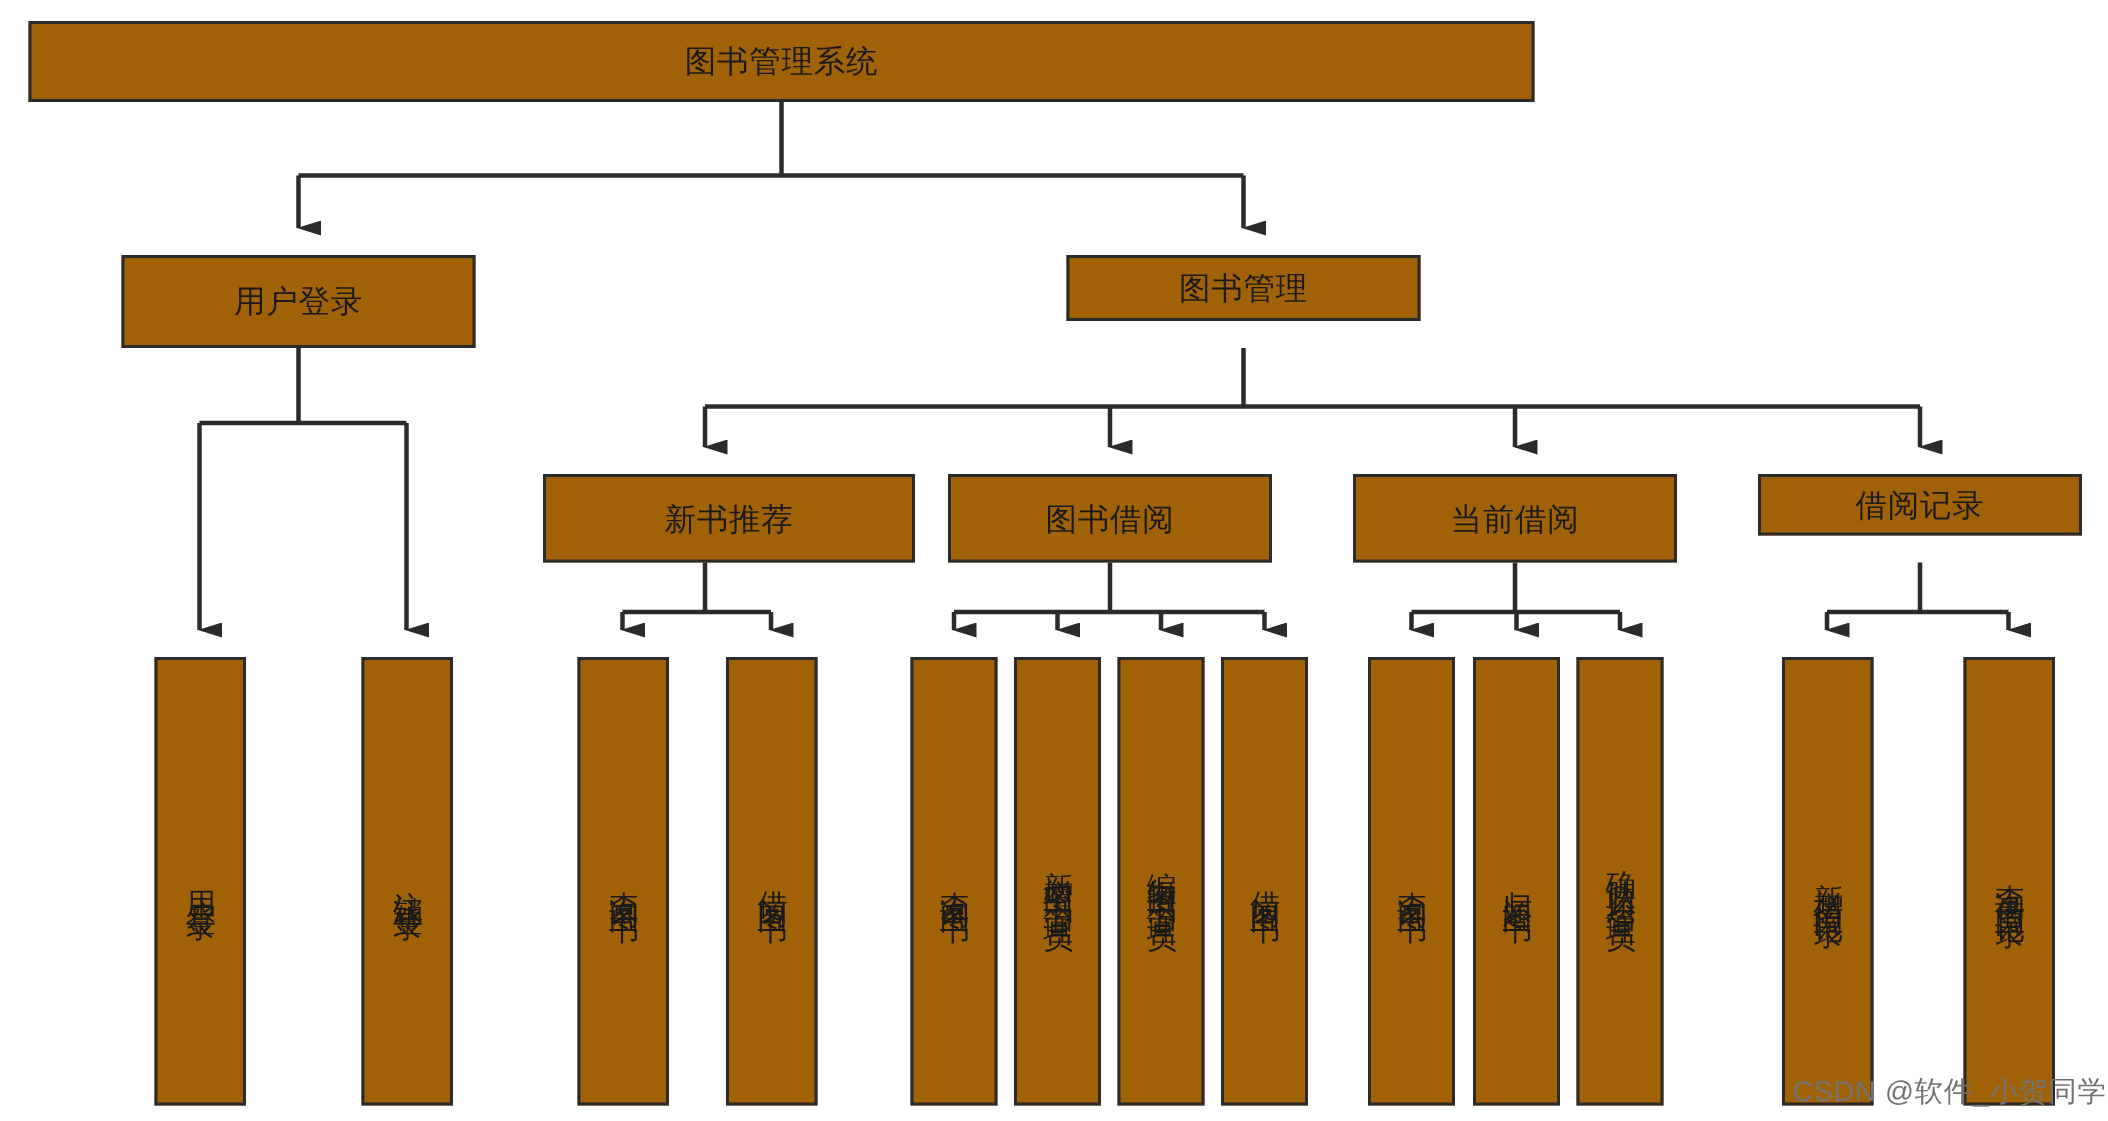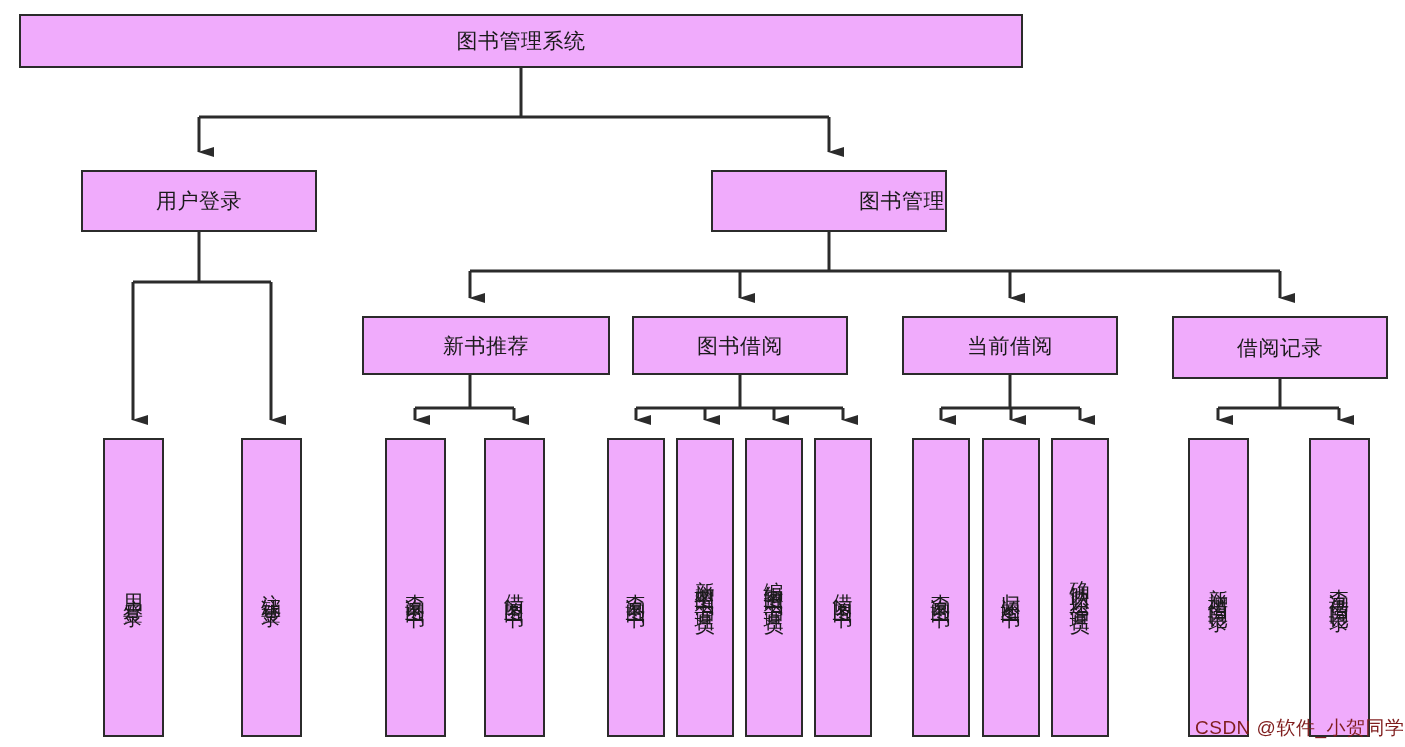--- a/index.html
+++ b/index.html
@@ -21,21 +21,21 @@
     position: absolute;
     left: 0;
     top: 0;
     width: 1405px;
     height: 747px;
     pointer-events: none;
   }
   .node {
     position: absolute;
     box-sizing: border-box;
-    background: #f0abfc;
+    background: #a16207;
     border: 2px solid #2b2b2b;
     display: flex;
     align-items: center;
     justify-content: center;
     color: #1a1a1a;
   }
   .node.horiz {
     font-size: 21px;
     letter-spacing: 0.5px;
   }
@@ -127,34 +127,34 @@
     </g>
   </svg>
 
   <div class="node horiz" id="node-root" style="left: 19px; top: 14px; width: 1004px; height: 54px;">
     <span>图书管理系统</span>
   </div>
 
   <div class="node horiz" id="node-user-login" style="left: 81px; top: 170px; width: 236px; height: 62px;">
     <span>用户登录</span>
   </div>
-  <div class="node horiz" id="node-book-manage" style="left: 711px; top: 170px; width: 236px; height: 62px; justify-content: flex-end;">
+  <div class="node horiz" id="node-book-manage" style="left: 711px; top: 170px; width: 236px; height: 44px;">
     <span>图书管理</span>
   </div>
 
   <div class="node horiz" id="node-new-book-recommend" style="left: 362px; top: 316px; width: 248px; height: 59px;">
     <span>新书推荐</span>
   </div>
   <div class="node horiz" id="node-current-borrow" style="left: 902px; top: 316px; width: 216px; height: 59px;">
     <span>当前借阅</span>
   </div>
   <div class="node horiz" id="node-book-borrow" style="left: 632px; top: 316px; width: 216px; height: 59px;">
     <span>图书借阅</span>
   </div>
-  <div class="node horiz" id="node-borrow-record" style="left: 1172px; top: 316px; width: 216px; height: 63px;">
+  <div class="node horiz" id="node-borrow-record" style="left: 1172px; top: 316px; width: 216px; height: 41px;">
     <span>借阅记录</span>
   </div>
 
   <div class="node vert" id="node-leaf-0" style="left: 103px; top: 438px; width: 61px; height: 299px;">
     <span class="vlabel">用户登录</span>
   </div>
   <div class="node vert" id="node-leaf-1" style="left: 241px; top: 438px; width: 61px; height: 299px;">
     <span class="vlabel">注销登录</span>
   </div>
   <div class="node vert" id="node-leaf-2" style="left: 385px; top: 438px; width: 61px; height: 299px;">
@@ -184,15 +184,15 @@
   <div class="node vert" id="node-leaf-10" style="left: 1051px; top: 438px; width: 58px; height: 299px;">
     <span class="vlabel">确认归还（管理员）</span>
   </div>
   <div class="node vert" id="node-leaf-11" style="left: 1188px; top: 438px; width: 61px; height: 299px;">
     <span class="vlabel">新增借阅记录</span>
   </div>
   <div class="node vert" id="node-leaf-12" style="left: 1309px; top: 438px; width: 61px; height: 299px;">
     <span class="vlabel">查询借阅记录</span>
   </div>
 
-  <div class="watermark" id="watermark" style="left: 1195px; top: 715px; color: #7f1d1d;">CSDN @软件_小贺同学</div>
+  <div class="watermark" id="watermark" style="left: 1195px; top: 715px; color: #737373;">CSDN @软件_小贺同学</div>
 
 </div>
 
 </body></html>

